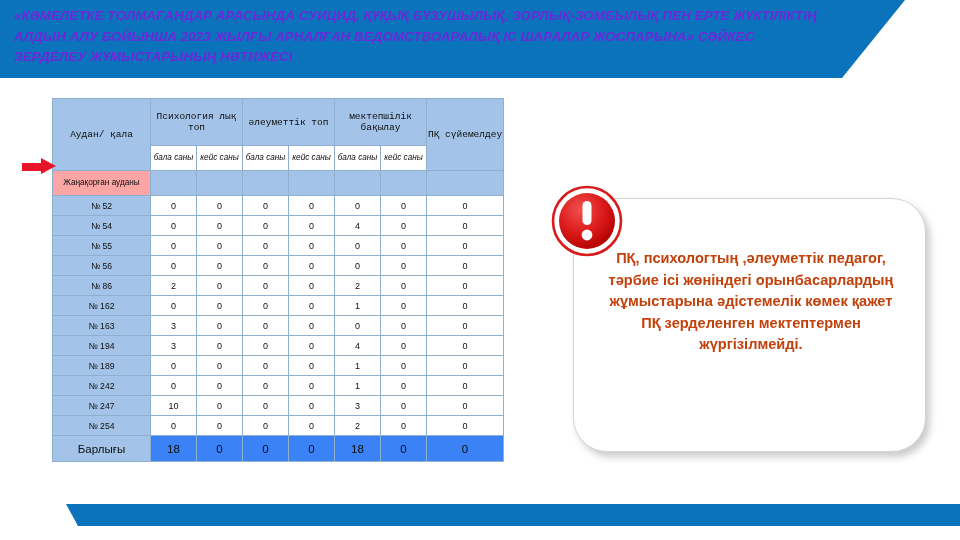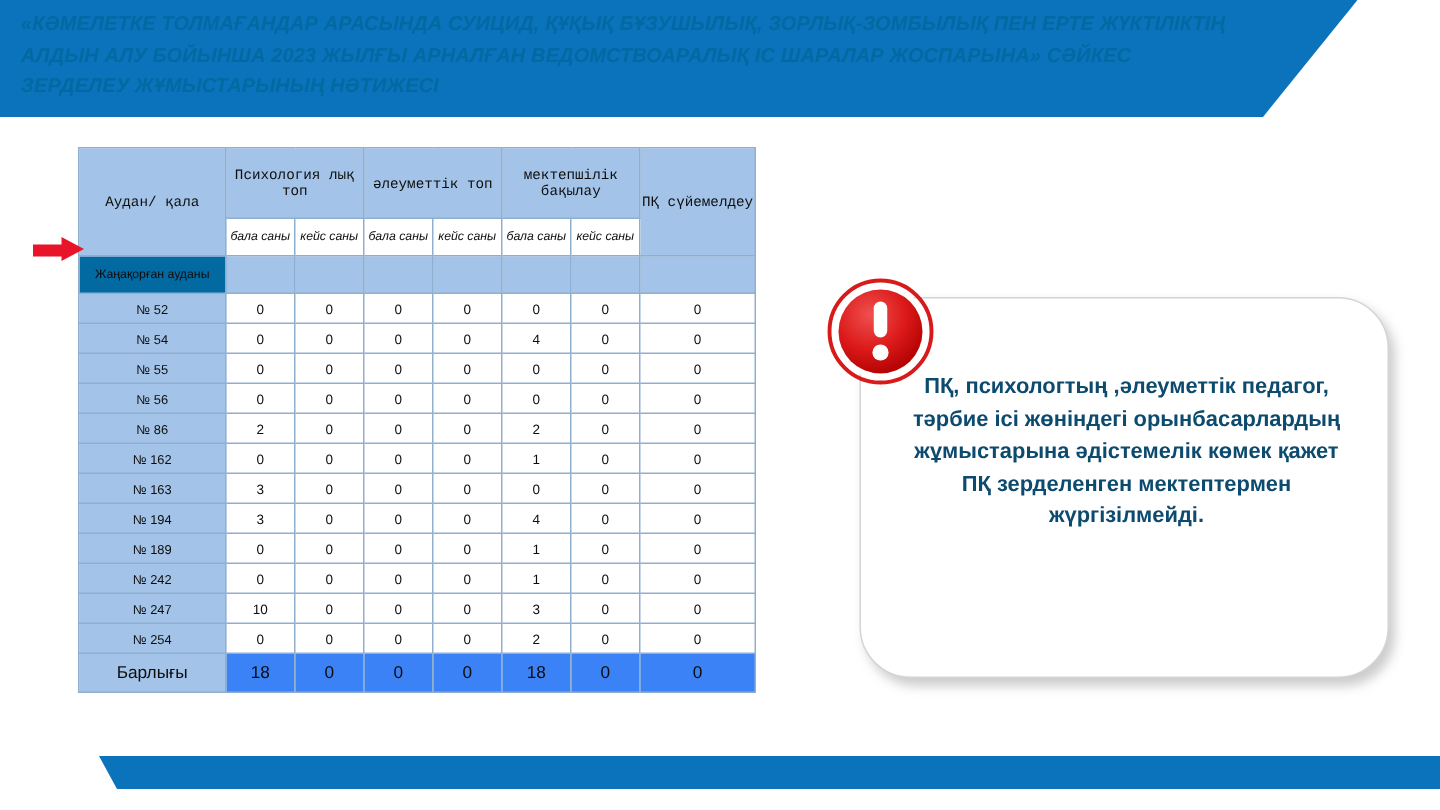--- a/index.html
+++ b/index.html
@@ -12,21 +12,21 @@
 
   
   .header-banner{
     position:absolute;left:0;top:0;width:905px;height:78px;
     background:#0B72BC;
     -webkit-clip-path:polygon(0 0, 905px 0, 842px 78px, 0 78px);
     clip-path:polygon(0 0, 905px 0, 842px 78px, 0 78px);
   }
   .header-title{
     position:absolute;left:14px;top:6px;width:815px;
-    color:#0369a1;
+    color:#6d28d9;
     font-size:13.3px;line-height:20.5px;
     font-style:italic;font-weight:bold;
     letter-spacing:.1px;
     white-space:pre-line;
     text-align:left;
   }
 
   
   .footer-bar{
     position:absolute;left:0;bottom:14px;width:960px;height:22px;
@@ -50,21 +50,21 @@
   }
   .hdr{
     background:#A3C4E8;font-weight:bold;font-size:9.5px;line-height:11px;
     height:46px;
     font-family:Liberation Mono, monospace;
   }
   .hdr-sub{
     background:#ffffff;font-size:8.2px;line-height:9.5px;height:24px;font-style:italic;
   }
   .hdr-dist{
-    background:#0369a1;font-weight:bold;font-size:8.2px;line-height:9.5px;
+    background:#fca5a5;font-weight:bold;font-size:8.2px;line-height:9.5px;
     height:24px;
   }
   .hdr-blank{background:#A3C4E8;}
   .rowlabel{
     background:#A3C4E8;font-size:8.6px;height:19px;
   }
   .cell{
     background:#ffffff;font-size:9px;height:19px;
   }
   .total-label{
@@ -97,21 +97,21 @@
   .callout-box{
     position:absolute;left:573px;top:198px;width:353px;height:254px;
     background:#ffffff;
     border:1.5px solid #d4d4d4;
     border-radius:34px;
     box-shadow:4px 5px 7px rgba(120,120,120,.38);
     box-sizing:border-box;
   }
   .callout-text{
     position:absolute;left:595px;top:248px;width:312px;
-    color:#0c4a6e;
+    color:#c2410c;
     font-size:14.6px;line-height:21.5px;
     font-weight:bold;text-align:center;
     white-space:pre-line;
   }
 
   
   .warn-icon{
     position:absolute;left:551px;top:185px;width:72px;height:72px;
   }
 </style>

